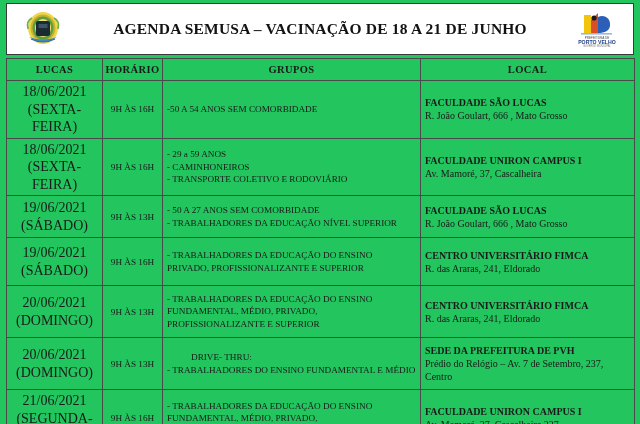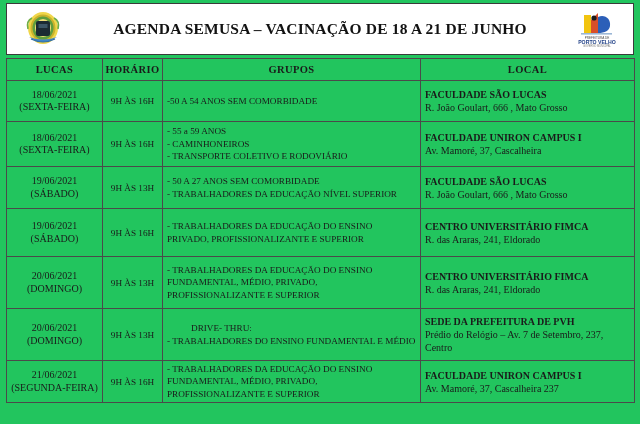--- a/index.html
+++ b/index.html
@@ -80,21 +80,21 @@
     height: 22px;
     padding: 1px 2px;
   }
   .col-data    { width: 96px; }
   .col-horario { width: 60px; }
   .col-grupos  { width: 258px; }
   .col-local   { width: 214px; }
 
   td.cell-data {
     text-align: center;
-    font-size: 10px;
+    font-size: 14px;
     line-height: 1.25;
   }
   td.cell-horario {
     text-align: center;
     font-size: 9.2px;
     white-space: nowrap;
   }
   td.cell-grupos {
     text-align: left;
     font-size: 9.2px;
@@ -196,21 +196,21 @@
             <span class="local-addr">R. João Goulart, 666 , Mato Grosso</span>
           </td>
         </tr>
         <tr style="height: 45px;">
           <td class="cell-data">
             <div>18/06/2021</div>
             <div>(SEXTA-FEIRA)</div>
           </td>
           <td class="cell-horario">9H ÀS 16H</td>
           <td class="cell-grupos">
-            <span class="group-line">- 55 a 59 ANOS</span>
+            <span class="group-line">- 29 a 59 ANOS</span>
             <span class="group-line">- CAMINHONEIROS</span>
             <span class="group-line">- TRANSPORTE COLETIVO E RODOVIÁRIO</span>
           </td>
           <td class="cell-local">
             <span class="local-name">FACULDADE UNIRON CAMPUS I</span>
             <span class="local-addr">Av. Mamoré, 37, Cascalheira</span>
           </td>
         </tr>
         <tr style="height: 42px;">
           <td class="cell-data">

